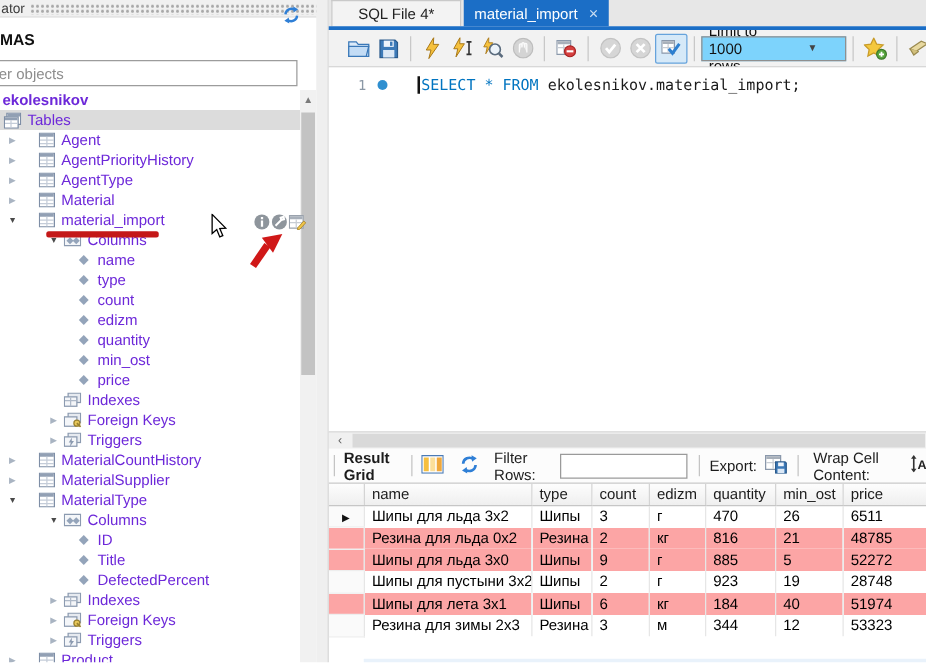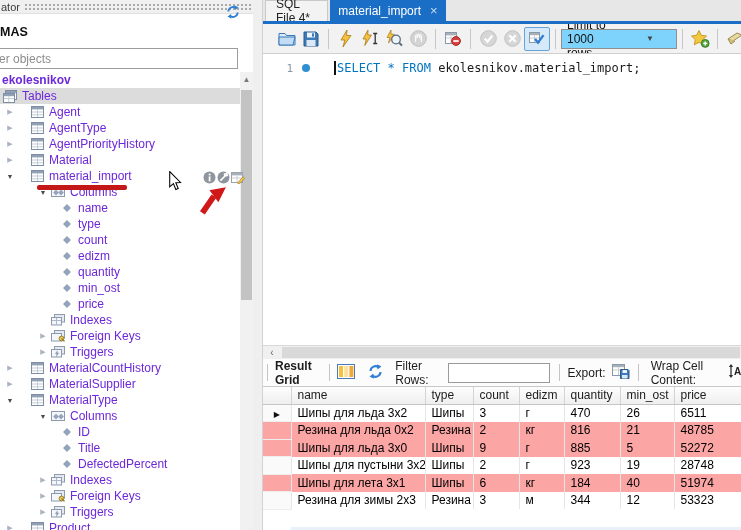--- a/index.html
+++ b/index.html
@@ -43,21 +43,21 @@
   
   .hover-icons { position:absolute; left:203px; top:171px; display:flex; gap:1px; }
   .red-underline { position:absolute; left:37px; top:185px; width:90px; height:5px; background:#c41818; border-radius:2px; }
   .red-arrow { position:absolute; left:196px; top:184px; }
   .mouse-cursor { position:absolute; left:168px; top:171px; }
 
   
   .main { position:absolute; left:262px; top:0; width:479px; height:530px; border-left:1px solid #d2d2d2; background:#fff; }
   .tabbar { position:absolute; left:0; top:0; width:479px; height:21px; background:#e7e7e7; display:flex; }
   .tab { height:21px; display:flex; align-items:center; justify-content:center; padding:0 10px; font-size:12px; }
-  .tab.inactive { margin-left:2px; width:63px; background:#f3f3f3; border:1px solid #c9c9c9; border-bottom:none; color:#222; }
+  .tab.inactive { margin-left:2px; width:104px; background:#f3f3f3; border:1px solid #c9c9c9; border-bottom:none; color:#222; }
   .tab.active { margin-left:2px; width:116px; background:#1b6ec6; color:#fff; gap:9px; }
   .tab .close { color:#c9ddf2; font-size:13px; }
   .bluestrip { position:absolute; left:0; top:21px; width:479px; height:3px; background:#1b6ec6; }
 
   .toolbar { position:absolute; left:0; top:24px; width:479px; height:30px; background:#f2f2f2; border-bottom:1px solid #cfcfcf; display:flex; align-items:center; padding-left:12px; overflow:hidden; }
   .tbtn { width:24px; height:24px; display:flex; align-items:center; justify-content:center; flex:none; }
   .tsep { width:1px; height:20px; background:#c8c8c8; margin:0 5px; flex:none; }
   .autocommit { width:26px; height:24px; border:1px solid #66a3dc; background:#d6e9f8; border-radius:2px; display:flex; align-items:center; justify-content:center; flex:none; }
   .limit-dd { width:116px; height:20px; background:#7dd3fc; border:1px solid #8f8f8f; display:flex; align-items:center; flex:none; }
   .limit-dd span { padding-left:5px; flex:1; font-size:12px; color:#111; }
@@ -149,34 +149,34 @@
           <span class="arr">▶</span>
           <span class="nicon">
             <svg width="13" height="12" viewBox="0 0 13 12">
               <rect x="0.5" y="0.5" width="12" height="11" fill="#fff" stroke="#7e8ea6"></rect>
               <rect x="1" y="1" width="11" height="2.4" fill="#92a0b4"></rect>
               <line x1="1" y1="6" x2="12" y2="6" stroke="#c4ccd8"></line>
               <line x1="1" y1="8.8" x2="12" y2="8.8" stroke="#c4ccd8"></line>
               <line x1="6.5" y1="3.4" x2="6.5" y2="11" stroke="#c4ccd8"></line>
             </svg>
           </span>
+          <span class="nlabel">AgentPriorityHistory</span>
+        </div>
+        <div class="tree-row lvl1">
+          <span class="arr">▶</span>
+          <span class="nicon">
+            <svg width="13" height="12" viewBox="0 0 13 12">
+              <rect x="0.5" y="0.5" width="12" height="11" fill="#fff" stroke="#7e8ea6"></rect>
+              <rect x="1" y="1" width="11" height="2.4" fill="#92a0b4"></rect>
+              <line x1="1" y1="6" x2="12" y2="6" stroke="#c4ccd8"></line>
+              <line x1="1" y1="8.8" x2="12" y2="8.8" stroke="#c4ccd8"></line>
+              <line x1="6.5" y1="3.4" x2="6.5" y2="11" stroke="#c4ccd8"></line>
+            </svg>
+          </span>
           <span class="nlabel">AgentType</span>
-        </div>
-        <div class="tree-row lvl1">
-          <span class="arr">▶</span>
-          <span class="nicon">
-            <svg width="13" height="12" viewBox="0 0 13 12">
-              <rect x="0.5" y="0.5" width="12" height="11" fill="#fff" stroke="#7e8ea6"></rect>
-              <rect x="1" y="1" width="11" height="2.4" fill="#92a0b4"></rect>
-              <line x1="1" y1="6" x2="12" y2="6" stroke="#c4ccd8"></line>
-              <line x1="1" y1="8.8" x2="12" y2="8.8" stroke="#c4ccd8"></line>
-              <line x1="6.5" y1="3.4" x2="6.5" y2="11" stroke="#c4ccd8"></line>
-            </svg>
-          </span>
-          <span class="nlabel">AgentPriorityHistory</span>
         </div>
         <div class="tree-row lvl1">
           <span class="arr">▶</span>
           <span class="nicon">
             <svg width="13" height="12" viewBox="0 0 13 12">
               <rect x="0.5" y="0.5" width="12" height="11" fill="#fff" stroke="#7e8ea6"></rect>
               <rect x="1" y="1" width="11" height="2.4" fill="#92a0b4"></rect>
               <line x1="1" y1="6" x2="12" y2="6" stroke="#c4ccd8"></line>
               <line x1="1" y1="8.8" x2="12" y2="8.8" stroke="#c4ccd8"></line>
               <line x1="6.5" y1="3.4" x2="6.5" y2="11" stroke="#c4ccd8"></line>

